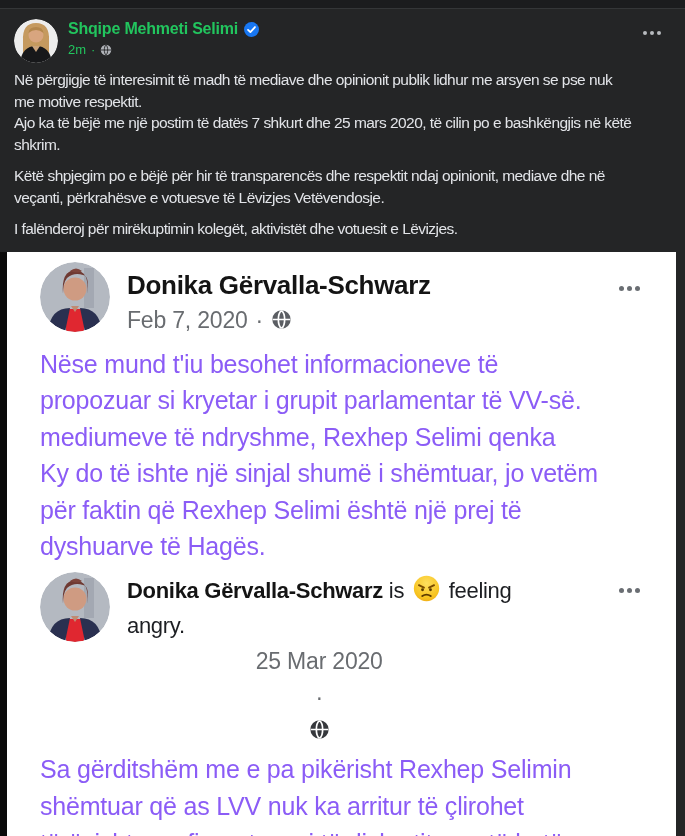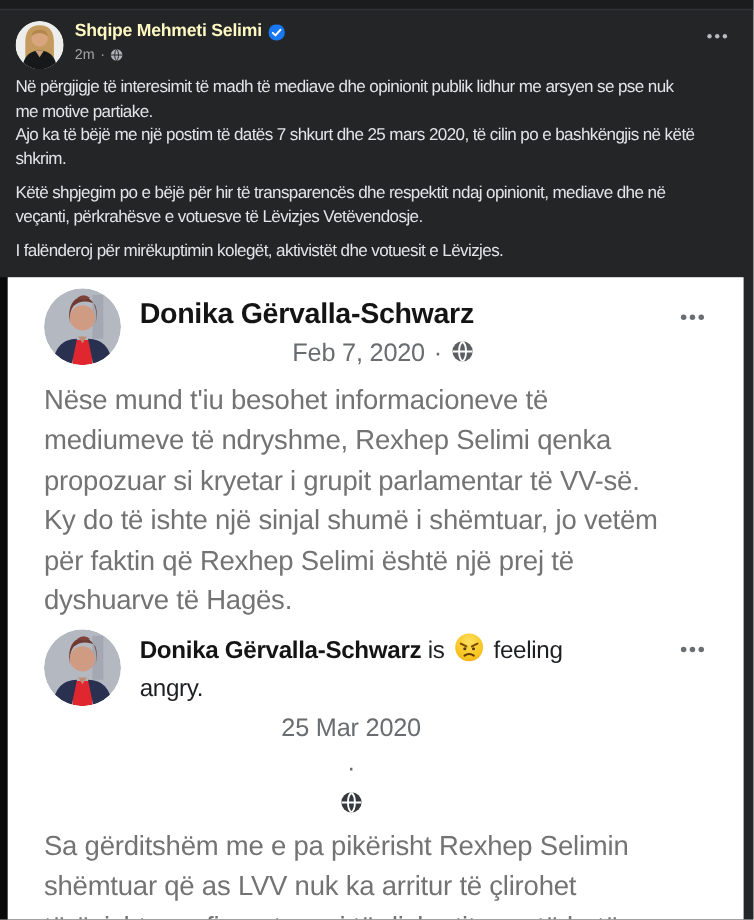--- a/index.html
+++ b/index.html
@@ -9,23 +9,23 @@
     font-family:"Liberation Sans", sans-serif;
     -webkit-font-smoothing:antialiased;
   }
   .top-strip { height:9px; background:#1b1c1e; border-bottom:1px solid #343638; }
 
   
   .post-header { position:relative; display:flex; padding:10px 16px 2px 14px; }
   .avatar-main { width:44px; height:44px; border-radius:50%; overflow:hidden; flex:0 0 auto; }
   .head-info { margin-left:10px; padding-top:1px; }
   .author-row { display:flex; align-items:center; gap:6px; }
-  .author-name { font-size:16px; font-weight:bold; color:#fef9c3; letter-spacing:-0.2px; }
+  .author-name { font-size:16px; font-weight:bold; color:#22c55e; letter-spacing:-0.2px; }
   .badge { width:15px; height:15px; display:block; }
-  .meta-row { display:flex; align-items:center; gap:5px; margin-top:4px; color:#a3a3a3; font-size:13px; }
+  .meta-row { display:flex; align-items:center; gap:5px; margin-top:4px; color:#22c55e; font-size:13px; }
   .meta-row svg { width:12px; height:12px; }
   .dots { display:flex; gap:3px; align-items:center; cursor:pointer; }
   .dots i { width:4px; height:4px; border-radius:50%; background:currentColor; display:block; }
   .more-main { position:absolute; right:24px; top:22px; color:#b8bbbf; }
 
   
   .post-text { padding:4px 14px 0 14px; }
   .tline { font-size:15.5px; letter-spacing:-0.55px; line-height:21.5px;
            color:#e2e4e8; white-space:nowrap; }
   .pgap { margin-top:10px; }
@@ -37,27 +37,27 @@
                 overflow:hidden; padding:10px 18px 0 33px; color:#2e2f31; }
 
   .fb-post { position:relative; }
   .fb-header { display:flex; position:relative; }
   .avatar-emb { width:70px; height:70px; border-radius:50%; overflow:hidden; flex:0 0 auto; }
   .fb-head-text { margin-left:17px; padding-top:7px; }
   .fb-name { font-size:26px; font-weight:bold; color:#141414; letter-spacing:-0.3px; line-height:32px; }
   .fb-nameline { font-size:22px; color:#1d1f23; letter-spacing:-0.3px; line-height:35px; }
   .fb-nameline .nm { font-weight:bold; color:#141414; }
   .fb-date { display:flex; align-items:center; gap:8px; margin-top:5px;
-             font-size:23px; color:#696c70; letter-spacing:-0.2px; line-height:28px;justify-content:flex-end; }
+             font-size:23px; color:#696c70; letter-spacing:-0.2px; line-height:28px; }
   .fb-date svg { width:21px; height:21px; }
   .more-emb { position:absolute; right:18px; top:24px; color:#6a6e73; }
   .more-emb i { width:5px; height:5px; }
   .fb-body { margin-top:12px; }
   .fb-line { font-size:25px; line-height:36.5px; letter-spacing:-0.2px;
-             color:#737373; white-space:nowrap; }
+             color:#8b5cf6; white-space:nowrap; }
   .fb-body-2 .fb-line { line-height:37px; }
   .emoji { width:27px; height:27px; display:inline-block; vertical-align:-4px; margin:0 3px; }
 </style>
 </head>
 <body>
 
 <div class="top-strip"></div>
 
 <div class="post-header">
   <div class="avatar-main">
@@ -96,21 +96,21 @@
   </div>
   <div class="dots more-main">
       <i></i>
       <i></i>
       <i></i>
     </div>
 </div>
 
 <div class="post-text">
   <div class="tline">Në përgjigje të interesimit të madh të mediave dhe opinionit publik lidhur me arsyen se pse nuk</div>
-  <div class="tline">me motive partiake.</div>
+  <div class="tline">me motive respektit.</div>
   <div class="tline">Ajo ka të bëjë me një postim të datës 7 shkurt dhe 25 mars 2020, të cilin po e bashkëngjis në këtë</div>
   <div class="tline">shkrim.</div>
   <div class="tline pgap">Këtë shpjegim po e bëjë për hir të transparencës dhe respektit ndaj opinionit, mediave dhe në</div>
   <div class="tline">veçanti, përkrahësve e votuesve të Lëvizjes Vetëvendosje.</div>
   <div class="tline pgap">I falënderoj për mirëkuptimin kolegët, aktivistët dhe votuesit e Lëvizjes.</div>
 </div>
 
 <div class="screenshot">
   <div class="black-bar"></div>
   <div class="shot-white">
@@ -149,22 +149,22 @@
           </div>
         </div>
         <div class="dots more-emb">
             <i></i>
             <i></i>
             <i></i>
           </div>
       </div>
       <div class="fb-body">
         <div class="fb-line">Nëse mund t'iu besohet informacioneve të</div>
+        <div class="fb-line">propozuar si kryetar i grupit parlamentar të VV-së.</div>
         <div class="fb-line">mediumeve të ndryshme, Rexhep Selimi qenka</div>
-        <div class="fb-line">propozuar si kryetar i grupit parlamentar të VV-së.</div>
         <div class="fb-line">Ky do të ishte një sinjal shumë i shëmtuar, jo vetëm</div>
         <div class="fb-line">për faktin që Rexhep Selimi është një prej të</div>
         <div class="fb-line">dyshuarve të Hagës.</div>
       </div>
     </div>
 
     <div class="fb-post" style="margin-top:7px;">
       <div class="fb-header">
         <div class="avatar-emb">
           <svg viewBox="0 0 70 70" width="70" height="70">

